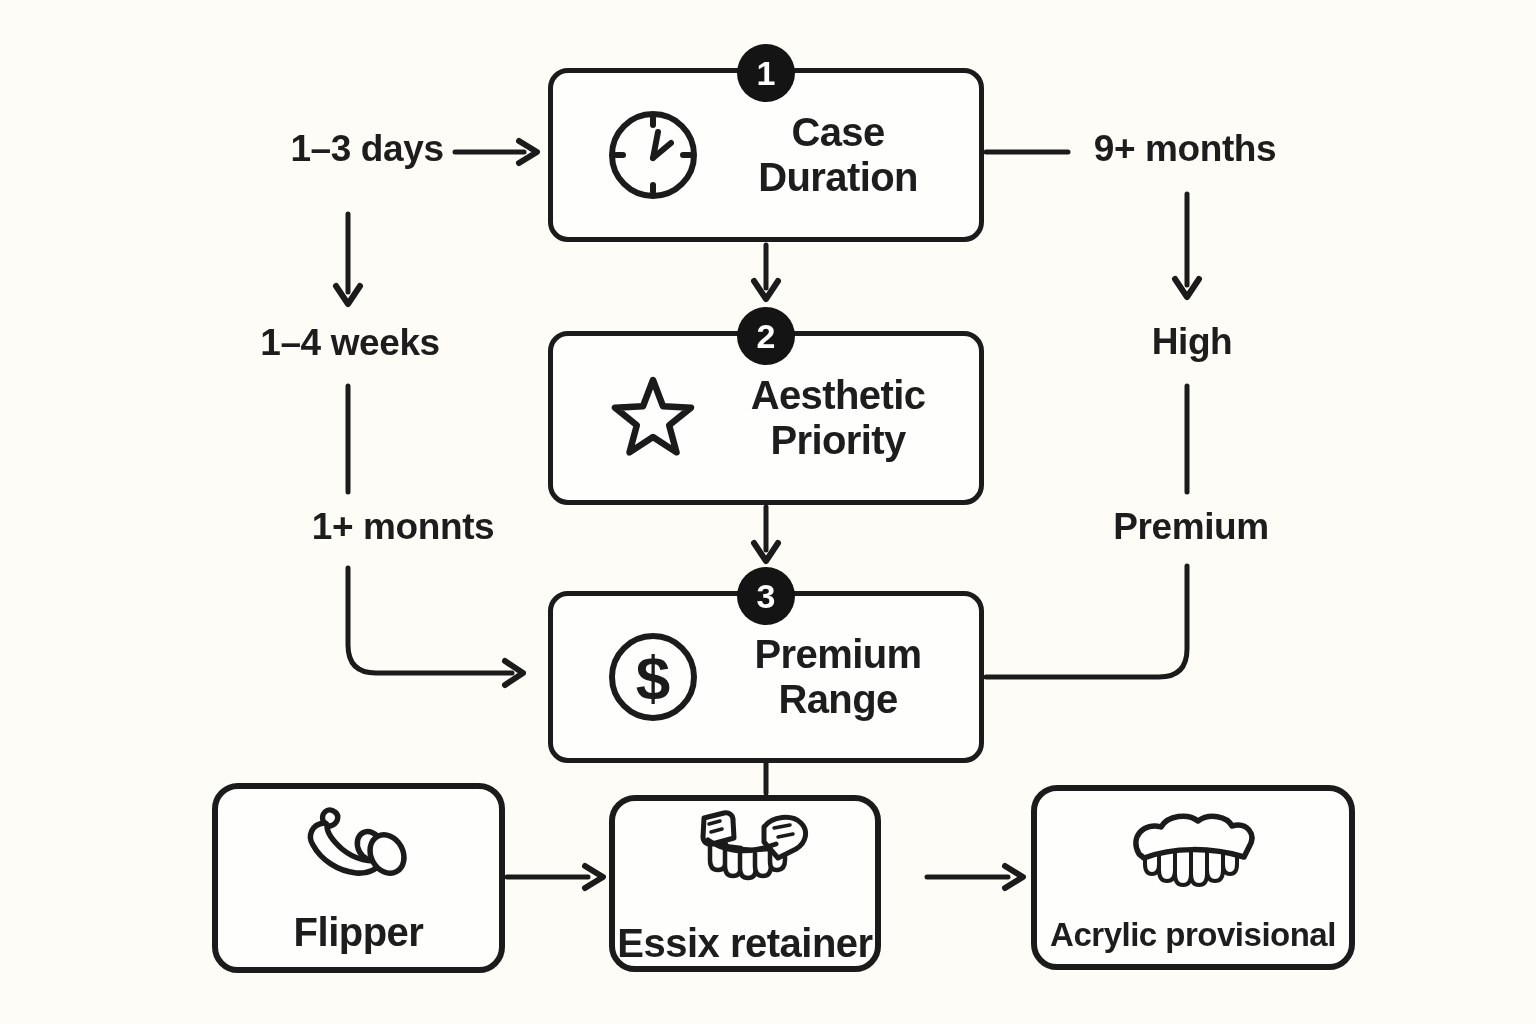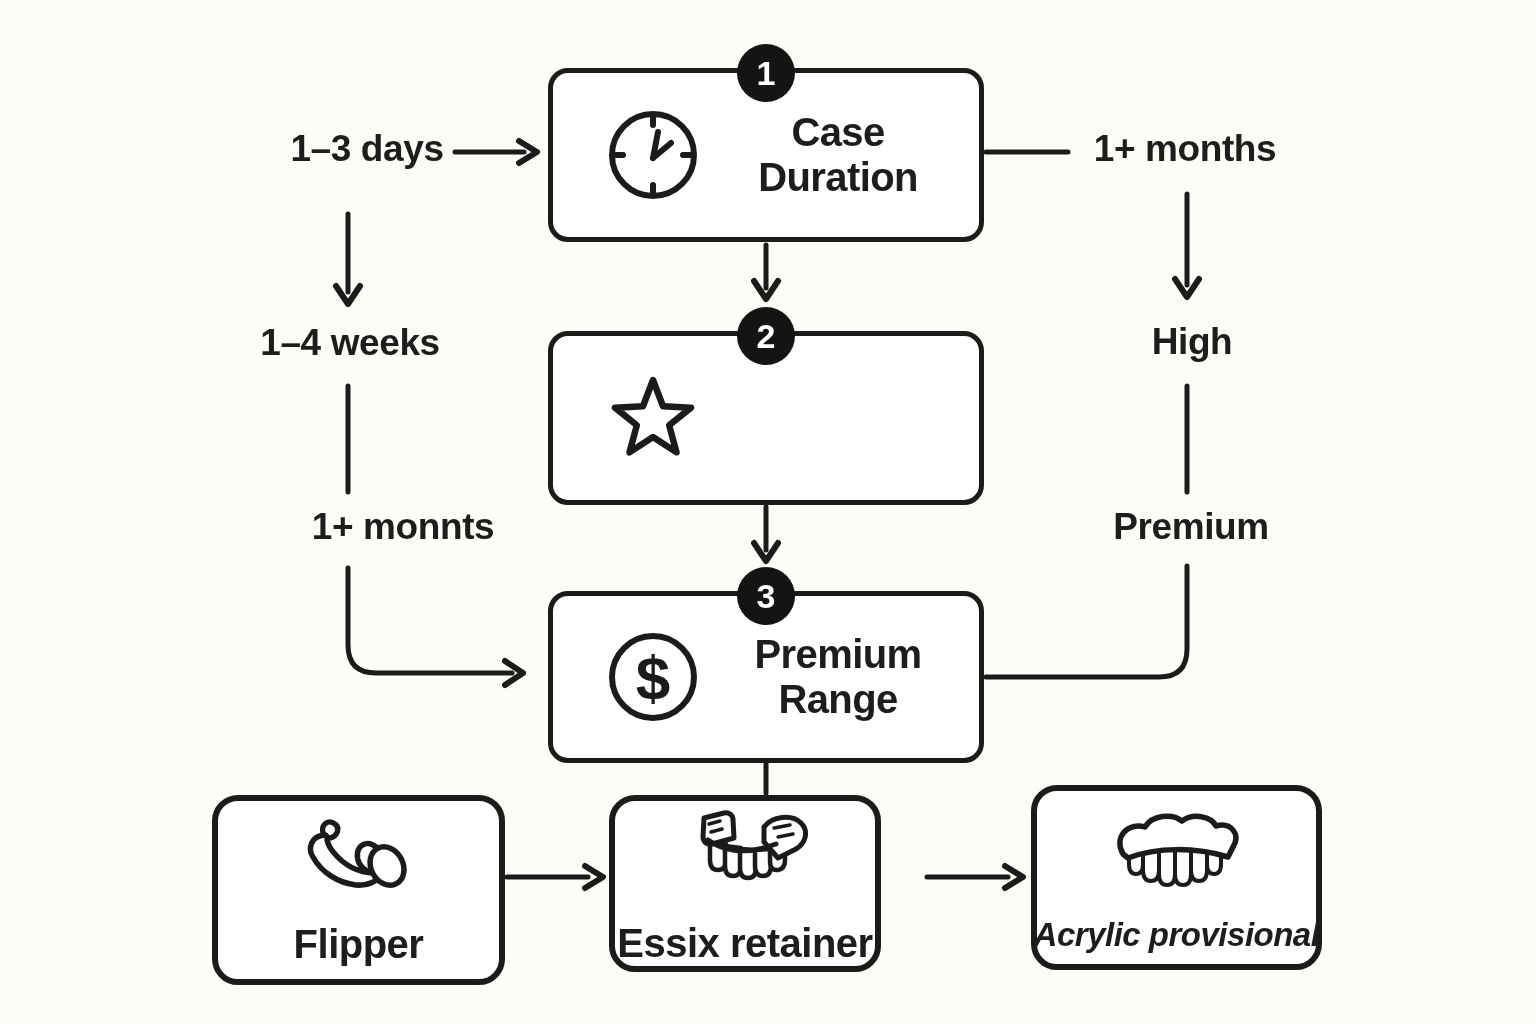--- a/index.html
+++ b/index.html
@@ -110,43 +110,44 @@
 
   <div class="step-box" style="top:331px;height:174px;">
     <div class="badge">
       <span>2</span>
     </div>
     <div class="step-icon">
       <svg viewBox="0 0 100 100" xmlns="http://www.w3.org/2000/svg">
         <polygon class="icon-stroke" stroke-width="6.5" points="50,12 59.99,38.25 88.04,39.64 66.17,57.25 73.51,84.36 50,69 26.49,84.36 33.83,57.25 11.96,39.64 40.01,38.25"></polygon>
       </svg>
     </div>
+    <div class="step-label">Aesthetic Priority</div>
   </div>
 
   <div class="step-box" style="top:591px;height:172px;">
     <div class="badge">
       <span>3</span>
     </div>
     <div class="step-icon">
       <svg viewBox="0 0 100 100" xmlns="http://www.w3.org/2000/svg">
         <circle class="icon-stroke" cx="50" cy="50" r="41" stroke-width="6"></circle>
         <text x="50" y="72" text-anchor="middle" font-size="62" font-weight="600" fill="#1B1B1B" font-family="Liberation Sans, sans-serif">$</text>
       </svg>
     </div>
     <div class="step-label">Premium Range</div>
   </div>
 
   <div class="side-label" style="left:348px;top:149px;margin-left:19px;">1–3 days</div>
   <div class="side-label" style="left:350px;top:343px;">1–4 weeks</div>
   <div class="side-label" style="left:356px;top:527px;margin-left:47px;">1+ monnts</div>
-  <div class="side-label" style="left:1185px;top:149px;">1+ months</div>
+  <div class="side-label" style="left:1185px;top:149px;">9+ months</div>
   <div class="side-label" style="left:1192px;top:342px;">High</div>
   <div class="side-label" style="left:1191px;top:527px;">Premium</div>
 
-  <div class="option-box" style="left:212px;top:783px;width:293px;height:190px;margin-top:12px;">
+  <div class="option-box" style="left:212px;top:783px;width:293px;height:190px;">
     <div class="option-icon">
       <svg width="130" height="95" viewBox="0 0 130 95" xmlns="http://www.w3.org/2000/svg">
         <path class="icon-fill" stroke-width="5.5" d="M30,22 C18,23 13,35 19,44 C27,59 44,70 62,72 C75,73 85,67 91,58 C77,63 60,58 48,48 C39,40 33,31 33,25 C33,22 32,22 30,22 Z"></path>
         <path class="icon-stroke" stroke-width="5.5" d="M30,22 C25,13 34,5 41,11 C46,15 44,23 36,25"></path>
         <ellipse class="icon-fill" stroke-width="5.5" cx="76" cy="45" rx="12" ry="15" transform="rotate(-28 76 45)"></ellipse>
         <ellipse class="icon-fill" stroke-width="5.5" cx="93" cy="53" rx="16" ry="20" transform="rotate(-28 93 53)"></ellipse>
       </svg>
     </div>
     <div class="option-label lbl-40">Flipper</div>
   </div>
@@ -168,21 +169,21 @@
         <path class="icon-fill" stroke-width="5" d="M94,25 C102,14 122,12 131,21 C139,29 136,41 126,47 L108,56 L94,40 Z"></path>
         <path class="icon-stroke" stroke-width="3.5" d="M104,26 L120,23"></path>
         <path class="icon-stroke" stroke-width="3.5" d="M108,35 L123,32"></path>
 
         <path class="icon-stroke" stroke-width="5" d="M38,38 C52,48 72,52 94,46 L106,42"></path>
       </svg>
     </div>
     <div class="option-label lbl-40">Essix retainer</div>
   </div>
 
-  <div class="option-box" style="left:1031px;top:785px;width:291px;height:185px;font-style:italic;">
+  <div class="option-box" style="left:1031px;top:785px;width:324px;height:185px;">
     <div class="option-icon">
       <svg width="160" height="100" viewBox="0 0 160 100" xmlns="http://www.w3.org/2000/svg">
 
         <path class="icon-fill" stroke-width="4" d="M32,48 L32,62 Q32,72 39,72 Q46,72 46,62 L46,48 Z"></path>
         <path class="icon-fill" stroke-width="4" d="M46,48 L46,68 Q46,79 54,79 Q62,79 62,68 L62,48 Z"></path>
         <path class="icon-fill" stroke-width="4" d="M62,48 L62,72 Q62,83 70,83 Q78,83 78,72 L78,48 Z"></path>
         <path class="icon-fill" stroke-width="4" d="M78,48 L78,72 Q78,83 86,83 Q94,83 94,72 L94,48 Z"></path>
         <path class="icon-fill" stroke-width="4" d="M94,48 L94,68 Q94,79 102,79 Q110,79 110,68 L110,48 Z"></path>
         <path class="icon-fill" stroke-width="4" d="M110,48 L110,62 Q110,72 117,72 Q124,72 124,62 L124,48 Z"></path>
 

